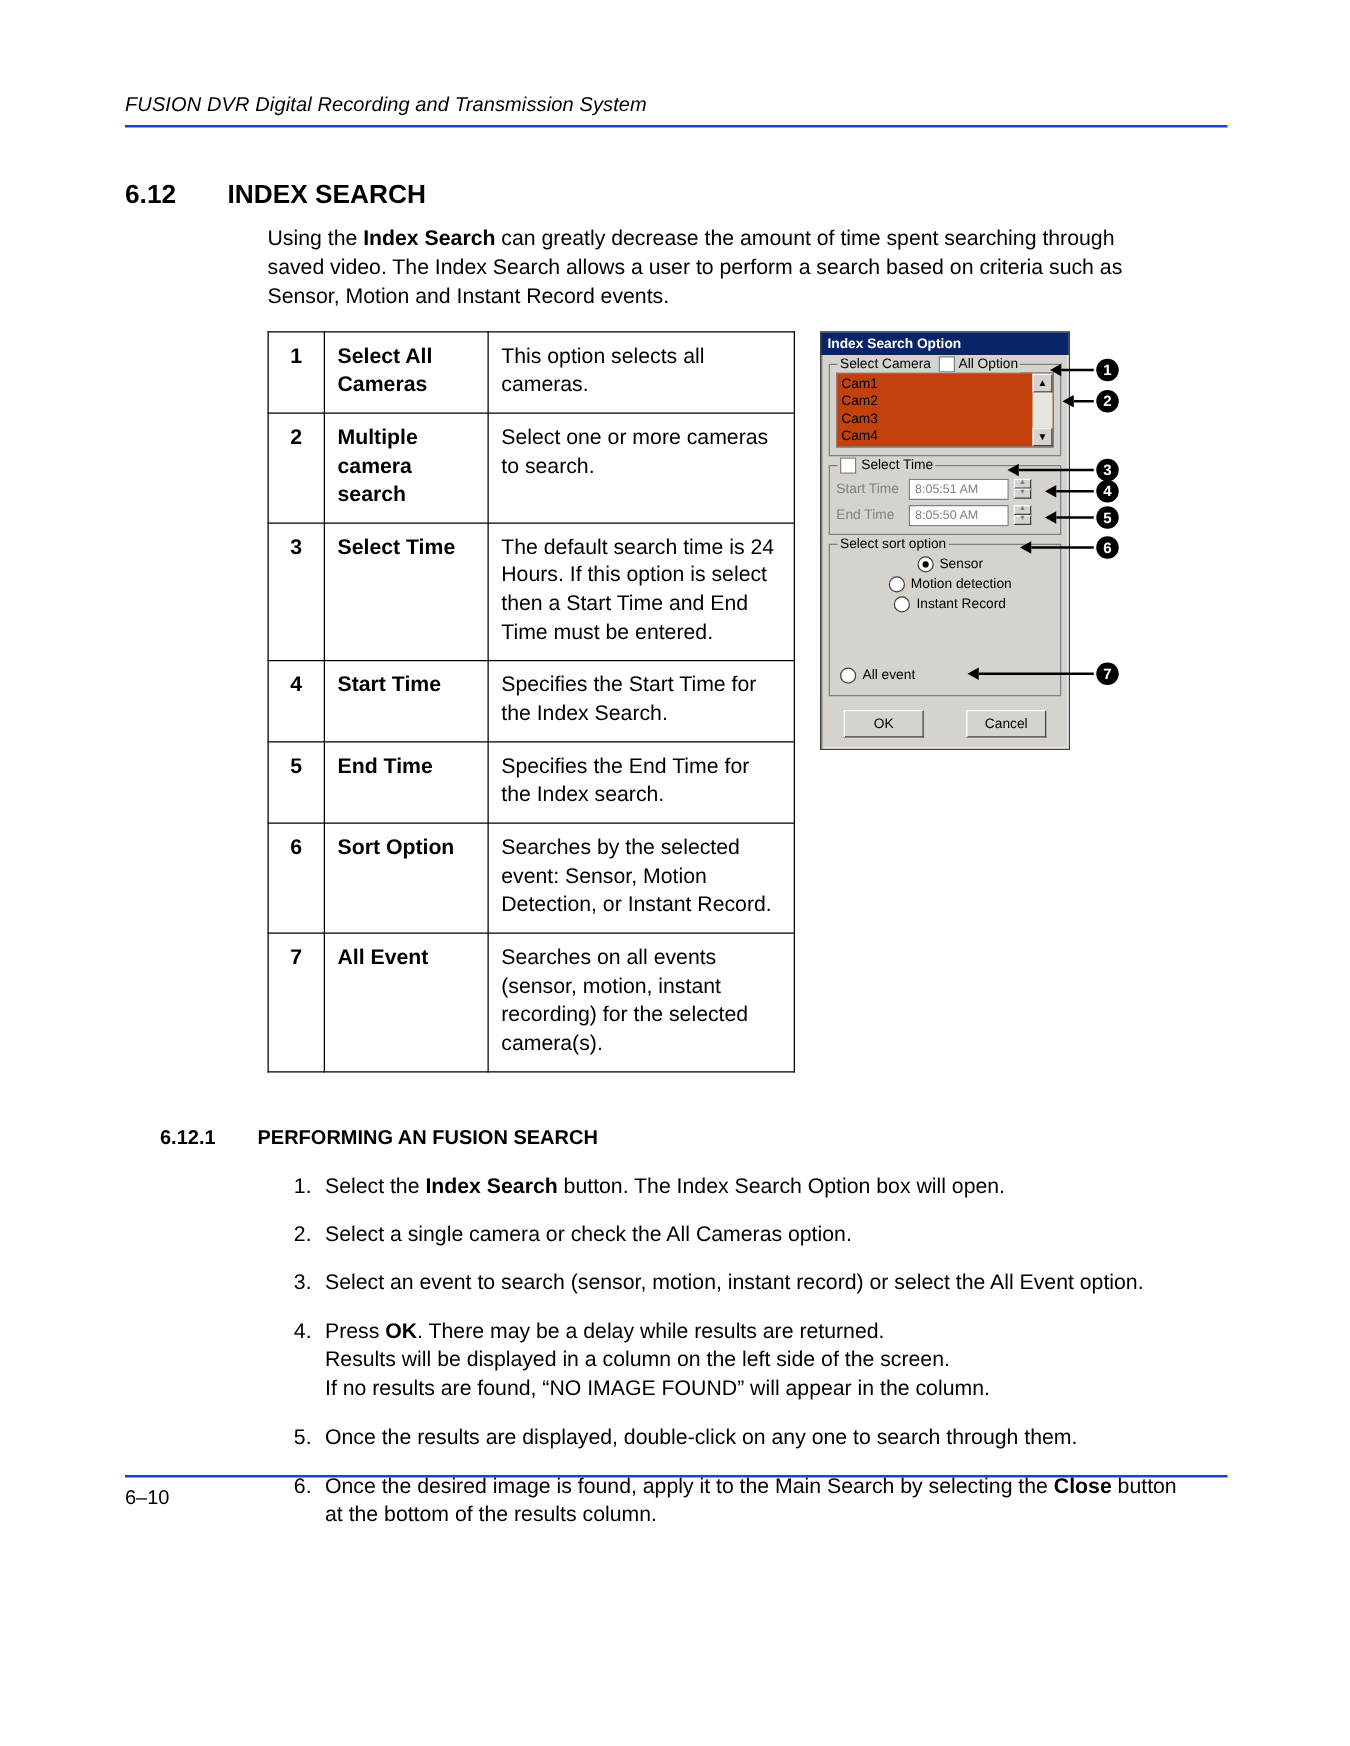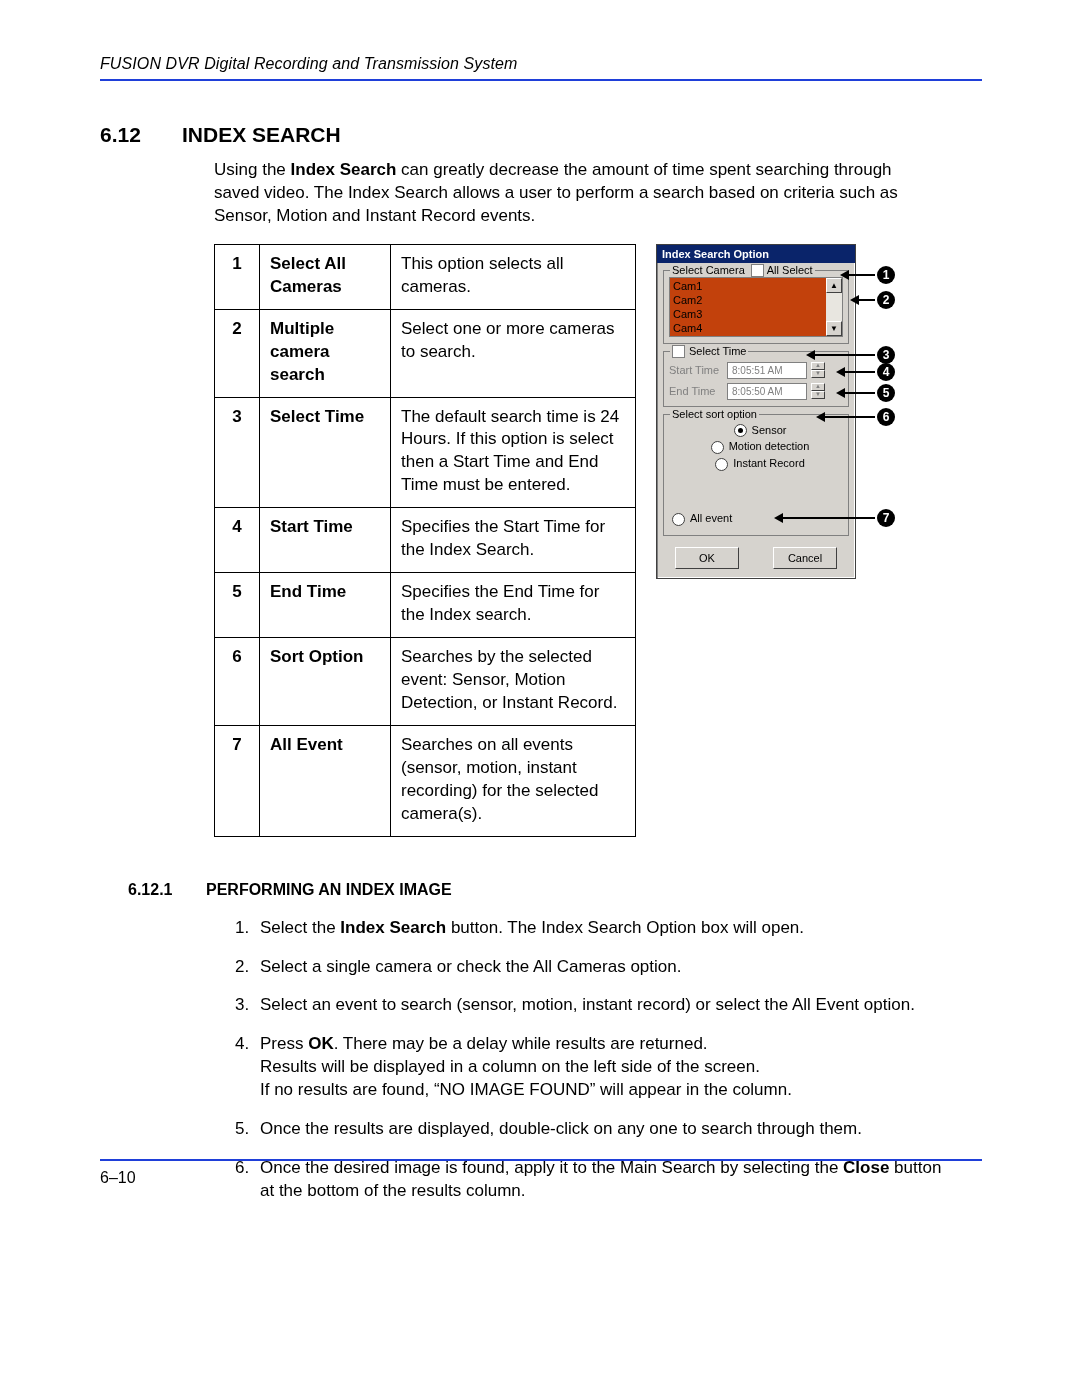--- a/index.html
+++ b/index.html
@@ -7,20 +7,21 @@
     background: #fff;
     font-family: Arial, Helvetica, sans-serif;
     color: #000;
   }
   .page {
     width: 1080px;
     height: 1243px;
     box-sizing: border-box;
     padding: 55px 98px 0 100px;
     position: relative;
+    margin-top: 21px;
   }
   .header {
     font-style: italic;
     font-size: 16px;
     letter-spacing: 0.1px;
     padding-bottom: 6px;
     border-bottom: 2px solid #1f3fd9;
     margin-bottom: 42px;
   }
   .sec-title {
@@ -208,21 +209,21 @@
           </tr>
       </tbody>
     </table>
 
     <div class="dlg-wrap">
       <div class="dlg">
         <div class="dlg-title">Index Search Option</div>
 
         <div class="fs">
           <span class="fs-legend">
-            <span>Select Camera</span><span class="cb"></span><span>All Select</span>
+            <span>Select Camera</span><span class="cb"></span><span>All Option</span>
           </span>
           <div class="cam-list">
             <div class="cam-items">
               <div>Cam1</div>
               <div>Cam2</div>
               <div>Cam3</div>
               <div>Cam4</div>
             </div>
             <div class="scrollbar">
               <div class="sb-btn">▲</div>
@@ -300,21 +301,21 @@
         </div>
       <div class="callout" style="top:265px;left:118px;">
           <div class="arrow-head"></div>
           <div class="arrow-stem" style="width:92px"></div>
           <div class="bubble">7</div>
         </div>
     </div>
   </div>
 
   <div class="sub-title">
-    <span class="sub-num">6.12.1</span><span>PERFORMING AN INDEX IMAGE</span>
+    <span class="sub-num">6.12.1</span><span>PERFORMING AN FUSION SEARCH</span>
   </div>
 
   <ol class="steps">
     <li><span>Select the </span><span class="b">Index Search</span><span> button. The Index Search Option box will open.</span></li>
     <li><span>Select a single camera or check the All Cameras option.</span></li>
     <li><span>Select an event to search (sensor, motion, instant record) or select the All Event option.</span></li>
     <li><span>Press </span><span class="b">OK</span><span style="white-space:pre-line">. There may be a delay while results are returned.
 Results will be displayed in a column on the left side of the screen.
 If no results are found, “NO IMAGE FOUND” will appear in the column.</span></li>
     <li><span>Once the results are displayed, double-click on any one to search through them.</span></li>

